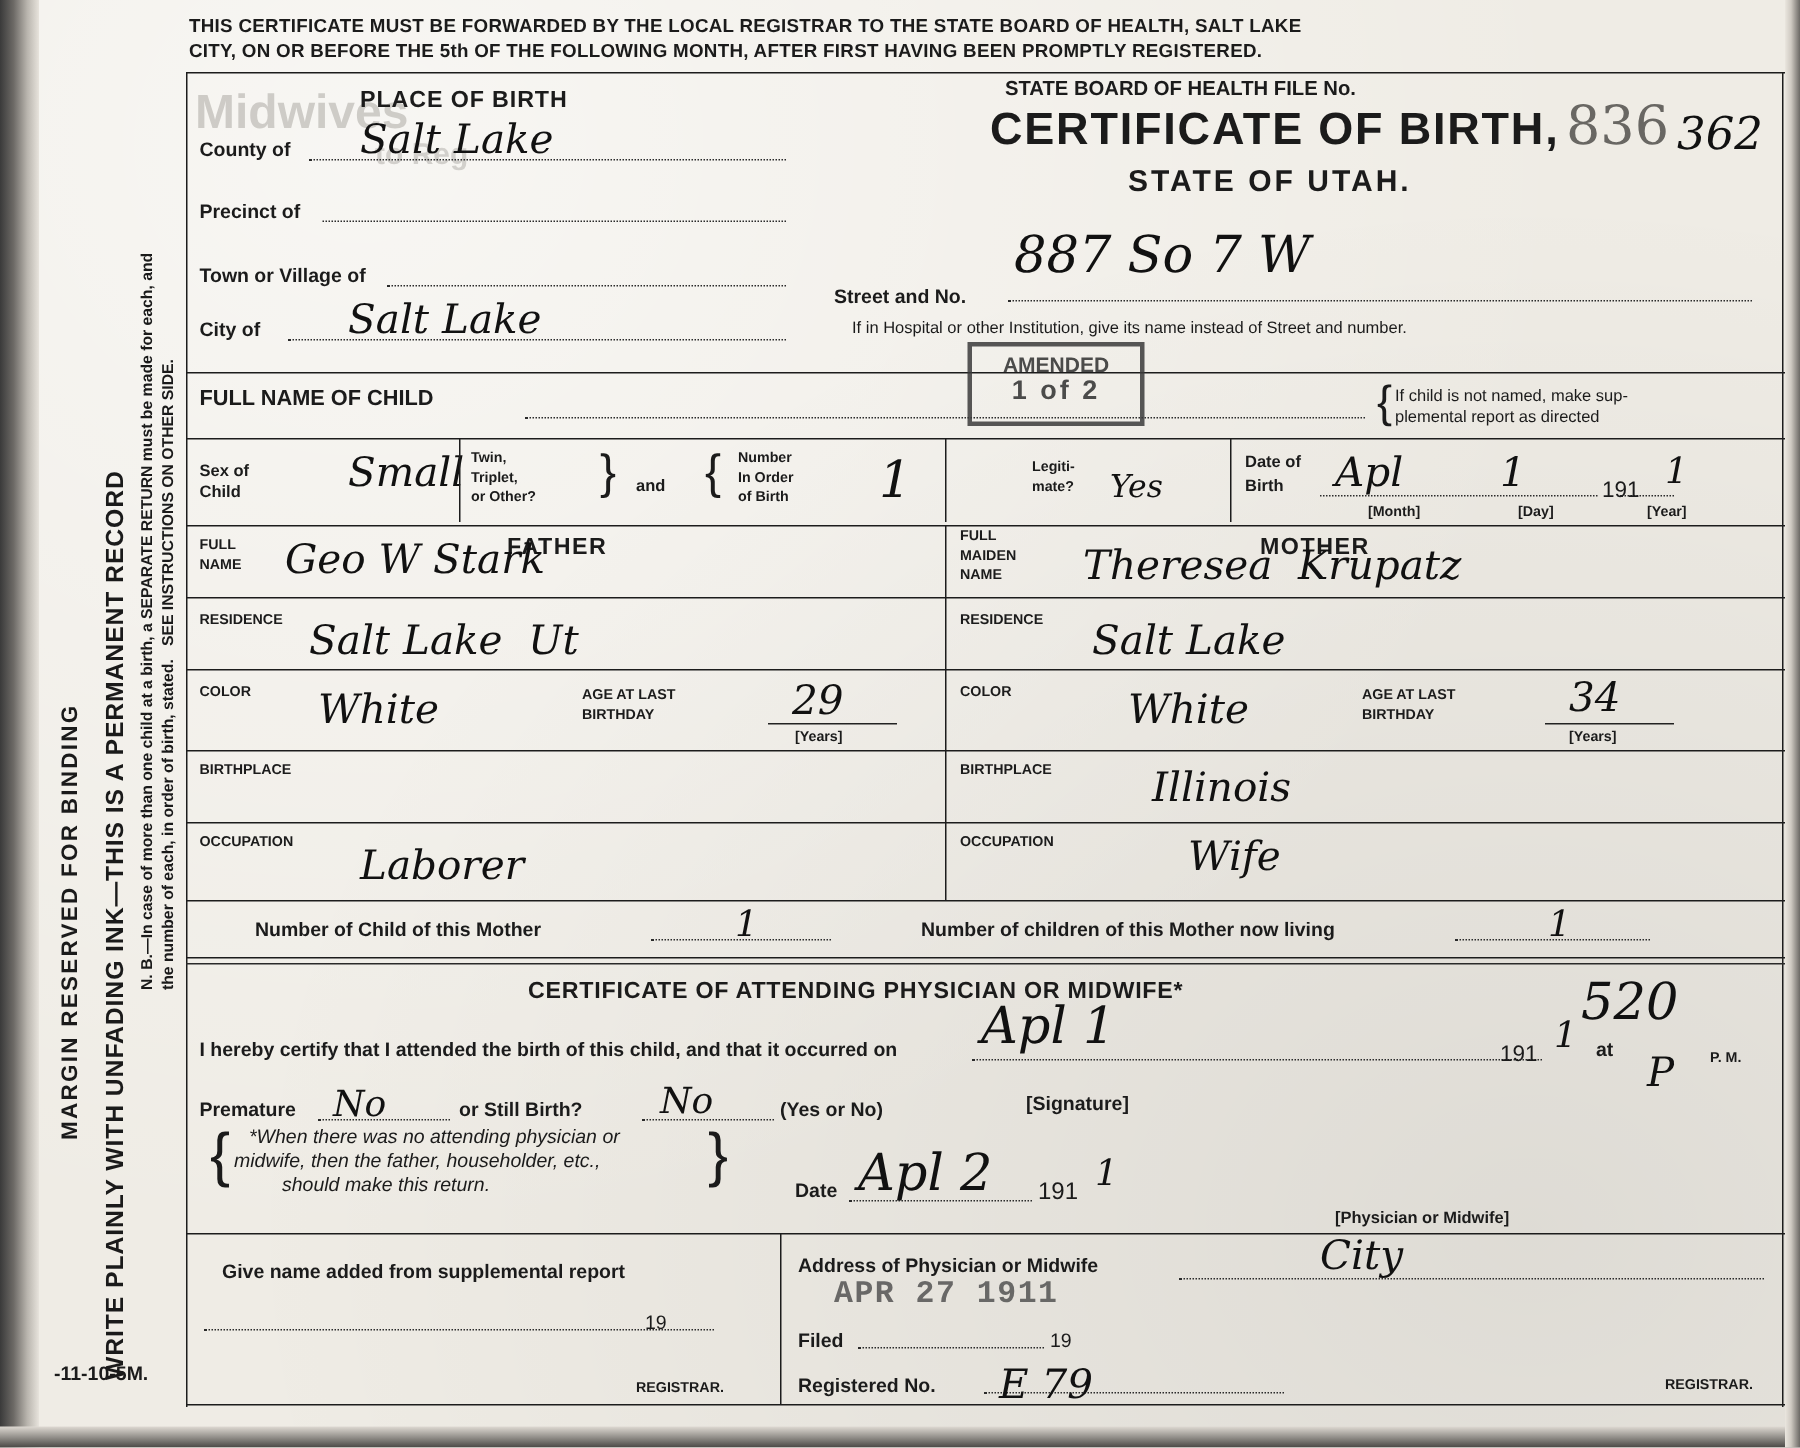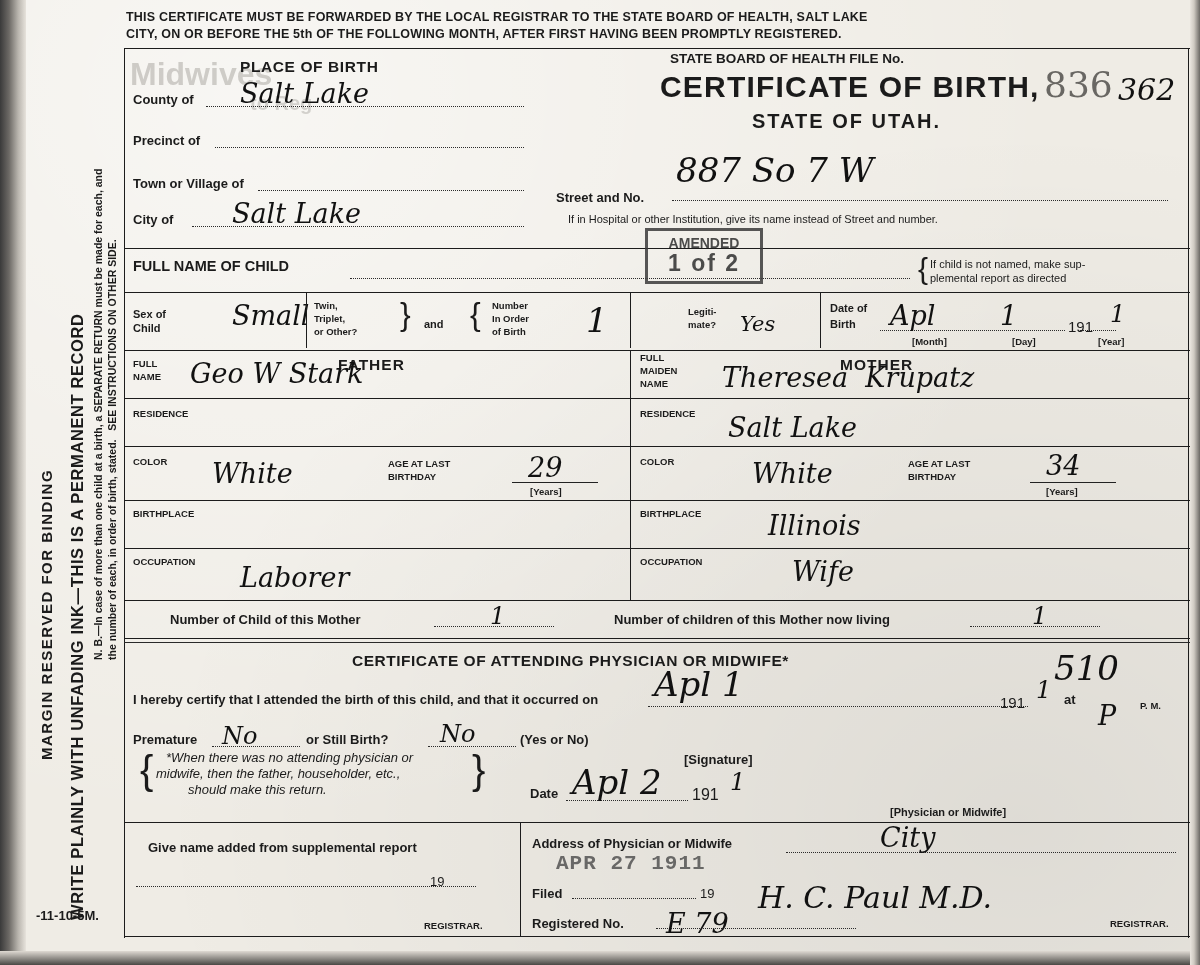--- a/index.html
+++ b/index.html
@@ -81,21 +81,21 @@
     border:3px solid #3b3b3b;
     color:#2f2f2f;
     font-weight:bold;
     text-align:center;
     font-size:14px;
     line-height:1.05;
     padding-top:5px;
     box-sizing:border-box;
     opacity:.85;
   }
-  .stamp-amended .n{font-size:23px;letter-spacing:2px;}
+  .stamp-amended .n{font-size:18px;letter-spacing:2px;}
   .stamp-filed{
     position:absolute;left:556px;top:852px;
     color:#4a4a4a;font-size:21px;font-weight:bold;letter-spacing:1px;
     opacity:.8;
     font-family:"Liberation Mono", monospace;
   }
   .faded{color:#9d9a94;}
 
   
   .hdrline{font-weight:bold;font-size:12.5px;letter-spacing:.2px;}
@@ -216,20 +216,21 @@
   <div class="hw hw1" style="left:190px;top:358px;">Geo W Stark</div>
   <div class="h" style="left:124px;top:398px;width:506px;"></div>
 
   <div class="t xs bold" style="left:640px;top:352px;">FULL</div>
   <div class="t xs bold" style="left:640px;top:365px;">MAIDEN</div>
   <div class="t xs bold" style="left:640px;top:378px;">NAME</div>
   <div class="hw hw1" style="left:722px;top:362px;">Theresea  Krupatz</div>
   <div class="h" style="left:630px;top:398px;width:560px;"></div>
 
   <div class="t xs bold" style="left:133px;top:408px;">RESIDENCE</div>
+  <div class="hw hw1" style="left:206px;top:412px;">Salt Lake  Ut</div>
   <div class="h" style="left:124px;top:446px;width:506px;"></div>
 
   <div class="t xs bold" style="left:640px;top:408px;">RESIDENCE</div>
   <div class="hw hw1" style="left:728px;top:412px;">Salt Lake</div>
   <div class="h" style="left:630px;top:446px;width:560px;"></div>
 
   <div class="t xs bold" style="left:133px;top:456px;">COLOR</div>
   <div class="hw hw1" style="left:212px;top:458px;">White</div>
   <div class="t xs bold" style="left:388px;top:458px;">AGE AT LAST</div>
   <div class="t xs bold" style="left:388px;top:471px;">BIRTHDAY</div>
@@ -274,39 +275,39 @@
   <div class="hthin" style="left:124px;top:642px;width:1066px;"></div>
 
   <div class="t bold" style="left:352px;top:652px;font-size:15.5px;letter-spacing:.5px;">CERTIFICATE OF ATTENDING PHYSICIAN OR MIDWIFE*</div>
 
   <div class="t md bold" style="left:133px;top:692px;">I hereby certify that I attended the birth of this child, and that it occurred on</div>
   <div class="dot" style="left:648px;top:706px;width:380px;"></div>
   <div class="hw big" style="left:654px;top:664px;">Apl 1</div>
   <div class="t" style="left:1000px;top:694px;font-size:15px;">191</div>
   <div class="hw hw2" style="left:1036px;top:676px;">1</div>
   <div class="t md bold" style="left:1064px;top:692px;">at</div>
-  <div class="hw big" style="left:1054px;top:648px;">510</div>
+  <div class="hw big" style="left:1054px;top:648px;">520</div>
   <div class="t xs bold" style="left:1140px;top:700px;">P. M.</div>
   <div class="hw hw1" style="left:1098px;top:700px;">P</div>
 
   <div class="t md bold" style="left:133px;top:732px;">Premature</div>
   <div class="dot" style="left:212px;top:746px;width:88px;"></div>
   <div class="hw hw2" style="left:222px;top:722px;">No</div>
   <div class="t md bold" style="left:306px;top:732px;">or Still Birth?</div>
   <div class="dot" style="left:428px;top:746px;width:88px;"></div>
   <div class="hw hw2" style="left:440px;top:720px;">No</div>
   <div class="t md bold" style="left:520px;top:732px;">(Yes or No)</div>
 
   <div class="t" style="left:140px;top:748px;font-size:40px;">{</div>
   <div class="t md" style="left:166px;top:750px;font-style:italic;">*When there was no attending physician or</div>
   <div class="t md" style="left:156px;top:766px;font-style:italic;">midwife, then the father, householder, etc.,</div>
   <div class="t md" style="left:156px;top:782px;font-style:italic;margin-left:32px;">should make this return.</div>
   <div class="t" style="left:472px;top:748px;font-size:40px;">}</div>
 
-  <div class="t md bold" style="left:636px;top:752px;padding-left:48px;">[Signature]</div>
+  <div class="t md bold" style="left:636px;top:728px;padding-left:48px;">[Signature]</div>
 
   <div class="t md bold" style="left:530px;top:786px;">Date</div>
   <div class="dot" style="left:566px;top:800px;width:122px;"></div>
   <div class="hw big" style="left:572px;top:762px;">Apl 2</div>
   <div class="t" style="left:692px;top:786px;font-size:16px;">191</div>
   <div class="hw hw2" style="left:730px;top:768px;">1</div>
 
   <div class="t sm bold" style="left:890px;top:806px;">[Physician or Midwife]</div>
 
   <div class="h" style="left:124px;top:822px;width:1066px;"></div>
@@ -323,20 +324,19 @@
 
   <div class="stamp-filed">APR 27 1911</div>
   <div class="t md bold" style="left:532px;top:886px;">Filed</div>
   <div class="dot" style="left:572px;top:898px;width:124px;"></div>
   <div class="t md" style="left:700px;top:886px;">19</div>
 
   <div class="t md bold" style="left:532px;top:916px;">Registered No.</div>
   <div class="dot" style="left:656px;top:928px;width:200px;"></div>
   <div class="hw hw1" style="left:666px;top:908px;">E 79</div>
 
-  <div class="hw" style="left:758px;top:880px;font-size:30px;">H. C. Paul M.D.</div>
   <div class="t xs bold" style="left:1110px;top:918px;">REGISTRAR.</div>
 
   <div class="t md bold" style="left:36px;top:908px;">-11-10-5M.</div>
 
   <div class="edge-bottom"></div>
   <div class="edge-right"></div>
 </div>
 
 </body></html>

